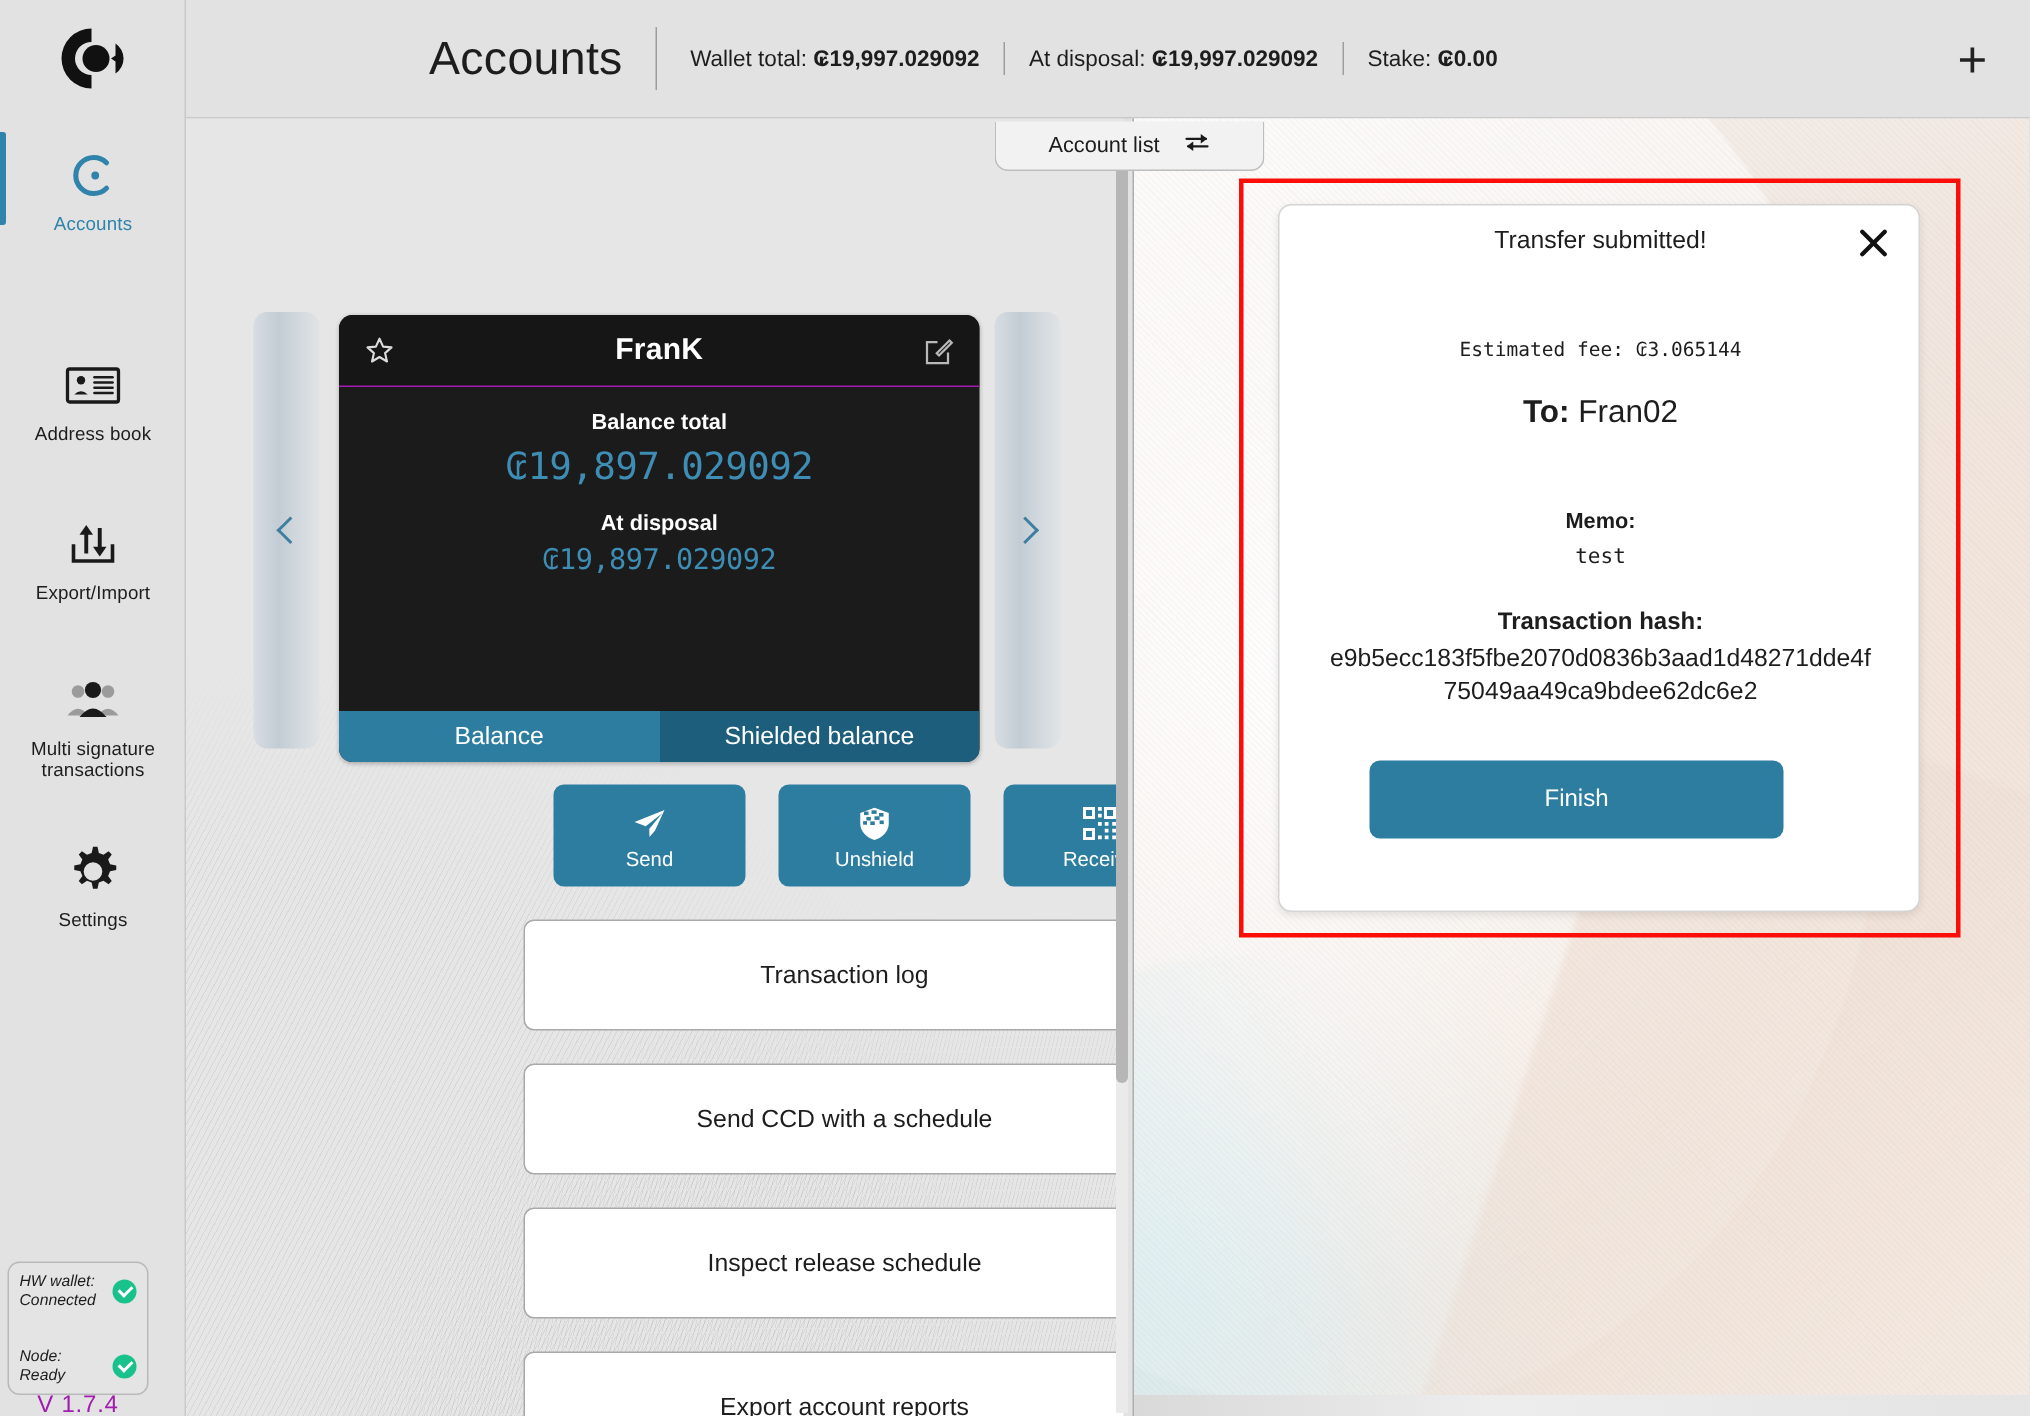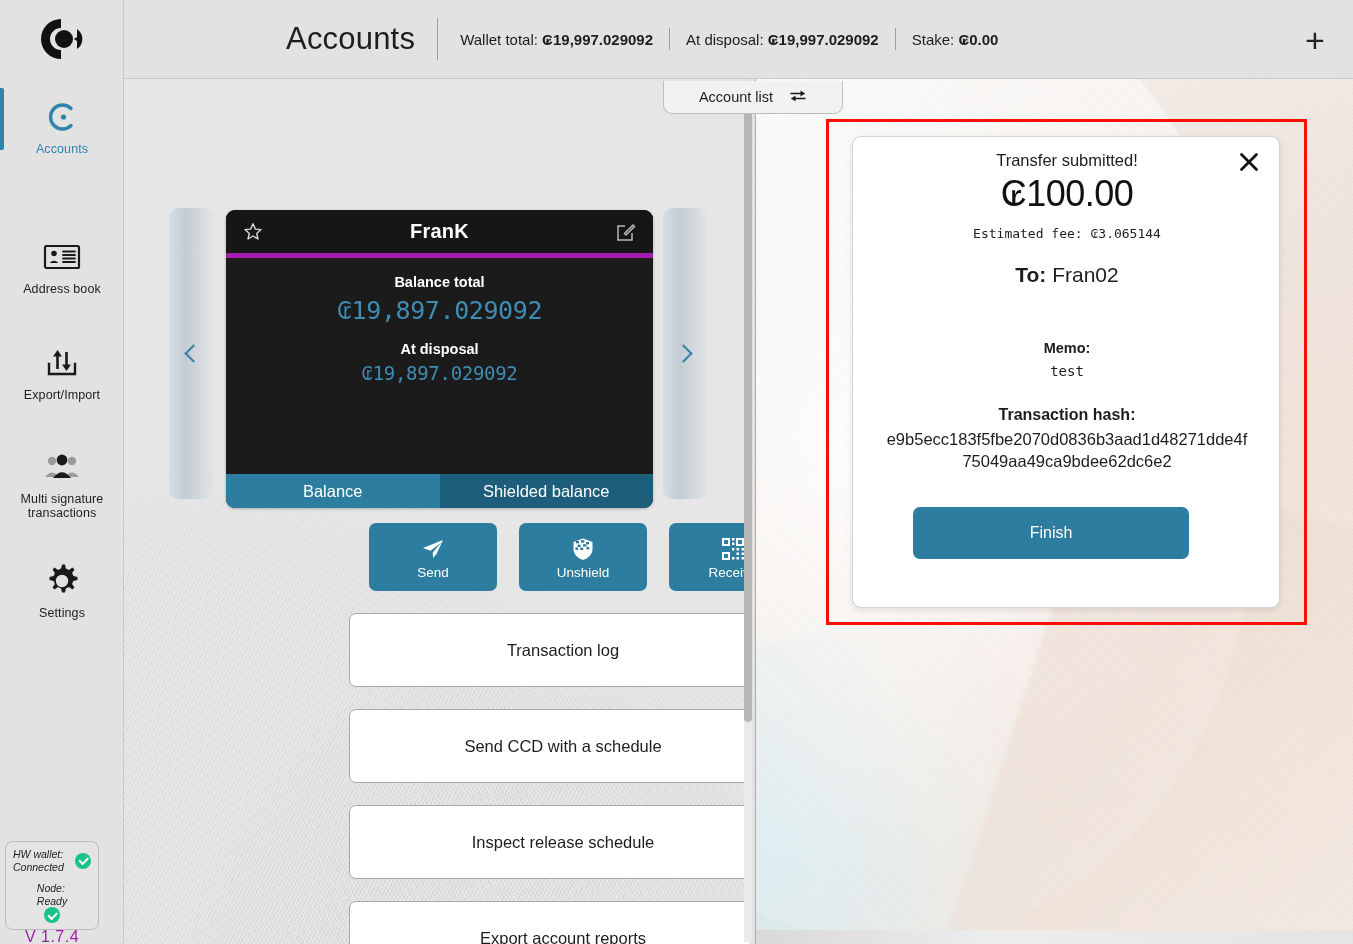--- a/index.html
+++ b/index.html
@@ -44,21 +44,21 @@
 
   
   #status-widget {
     position: absolute; left: 5px; top: 841px;
     width: 94px; border: 1px solid #b9b9b9; border-radius: 8px;
     background: #e4e4e4;
     padding: 6px 7px;
     font-style: italic;
   }
   .status-row { display: flex; align-items: center; justify-content: space-between; }
-  .status-row + .status-row { margin-top: 9px; flex-direction: column; }
+  .status-row + .status-row { margin-top: 25px; }
   .status-txt { font-size: 10.5px; line-height: 12.5px; color: #1d1d1d; }
   .status-dot {
     width: 16px; height: 16px; border-radius: 50%; background: #19c28b;
     flex: 0 0 16px; position: relative;
   }
   .status-dot::after {
     content: ""; position: absolute; left: 4px; top: 4.5px;
     width: 7px; height: 3.5px; border-left: 2px solid #fff; border-bottom: 2px solid #fff;
     transform: rotate(-45deg);
   }
@@ -126,21 +126,21 @@
 
   
   #account-card {
     position: absolute; left: 102px; top: 131px;
     width: 427px; border-radius: 9px; overflow: hidden;
     background: #1b1b1b;
     box-shadow: 0 1px 3px rgba(0,0,0,.25);
   }
   #account-card-header {
     height: 48px; display: flex; align-items: center; justify-content: space-between;
-    padding: 0 16px; border-bottom: 5px solid #a21caf;
+    padding: 0 16px; border-bottom: 1px solid #a21caf;
     background: #161616;
   }
   #account-name { color: #fff; font-size: 20px; font-weight: 700; letter-spacing:.2px; }
   .card-ico { width: 22px; height: 22px; display:flex; align-items:center; justify-content:center; cursor:pointer; }
   #account-card-body { padding: 16px 0 18px; text-align: center; min-height: 216px; }
   .bal-label { color: #fff; font-size: 14.5px; font-weight: 700; }
   .bal-total {
     color: #3d8db5; font-size: 25px; font-weight: 400; margin-top: 6px;
     font-family: "DejaVu Sans Mono", "Liberation Mono", monospace;
     letter-spacing: -.4px;
@@ -558,21 +558,20 @@
 
     <div id="modal-close-button">
       <svg width="22" height="22" viewBox="0 0 22 22" aria-hidden="true">
         <g stroke="#111" stroke-width="2.8" stroke-linecap="round">
           <path d="M3.5 3.5 L18.5 18.5"></path>
             <path d="M18.5 3.5 L3.5 18.5"></path>
         </g>
       </svg>
     </div>
 
-    <div id="modal-amount">₢100.00</div>
     <div id="modal-fee">Estimated fee: ₢3.065144</div>
 
     <div id="modal-recipient">
       <b>To:</b>
       <span>Fran02</span>
     </div>
 
     <div id="modal-memo-label">Memo:</div>
     <div id="modal-memo-value">test</div>
 

